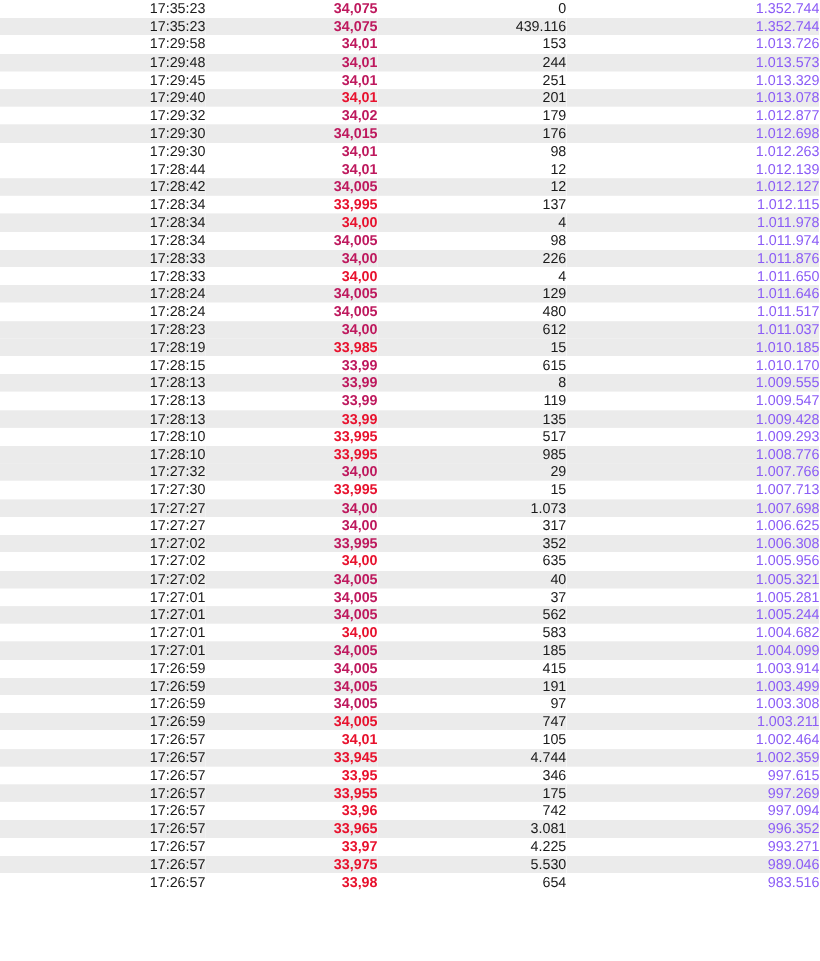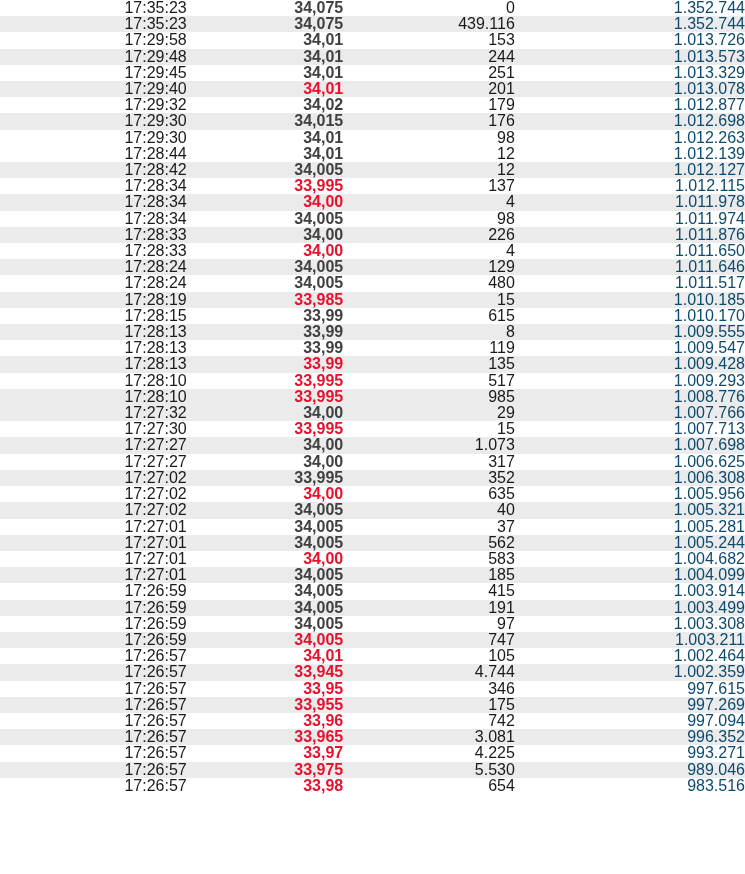--- a/index.html
+++ b/index.html
@@ -12,21 +12,21 @@
     width: 745px;
     height: 874px;
     position: relative;
     overflow: hidden;
     background: #ffffff;
   }
   table.trades {
     width: 745px;
     border-collapse: collapse;
     table-layout: fixed;
-    font-size: 16px;
+    font-size: 13px;
   }
   table.trades td {
     padding: 0;
     height: 16.2px;
     line-height: 16.2px;
     white-space: nowrap;
     overflow: hidden;
   }
   .row-even td { background: #ffffff; }
   .row-odd td  { background: #ebebeb; }
@@ -46,24 +46,24 @@
   .c-vol {
     width: 170px;
     text-align: right;
     padding-right: 8px;
     color: #1a1a1a;
   }
   .c-cum {
     width: 228px;
     text-align: right;
     padding-right: 6px;
-    color: #0c4a6e;
+    color: #8b5cf6;
     margin-left: 32px;
   }
-  .up   { color: #404040; }
+  .up   { color: #be185d; }
   .down { color: #e8112d; }
 
   .clip-row td {
     height: 9px;
     line-height: 9px;
     overflow: hidden;
     vertical-align: top;
   }
 </style>
 </head>
@@ -174,20 +174,26 @@
           <td class="c-vol">129</td>
           <td class="c-cum">1.011.646</td>
         </tr>
         <tr class="row-even">
           <td class="c-time">17:28:24</td>
           <td class="c-price up">34,005</td>
           <td class="c-vol">480</td>
           <td class="c-cum">1.011.517</td>
         </tr>
         <tr class="row-odd">
+          <td class="c-time">17:28:23</td>
+          <td class="c-price up">34,00</td>
+          <td class="c-vol">612</td>
+          <td class="c-cum">1.011.037</td>
+        </tr>
+        <tr class="row-odd">
           <td class="c-time">17:28:19</td>
           <td class="c-price down">33,985</td>
           <td class="c-vol">15</td>
           <td class="c-cum">1.010.185</td>
         </tr>
         <tr class="row-even">
           <td class="c-time">17:28:15</td>
           <td class="c-price up">33,99</td>
           <td class="c-vol">615</td>
           <td class="c-cum">1.010.170</td>

